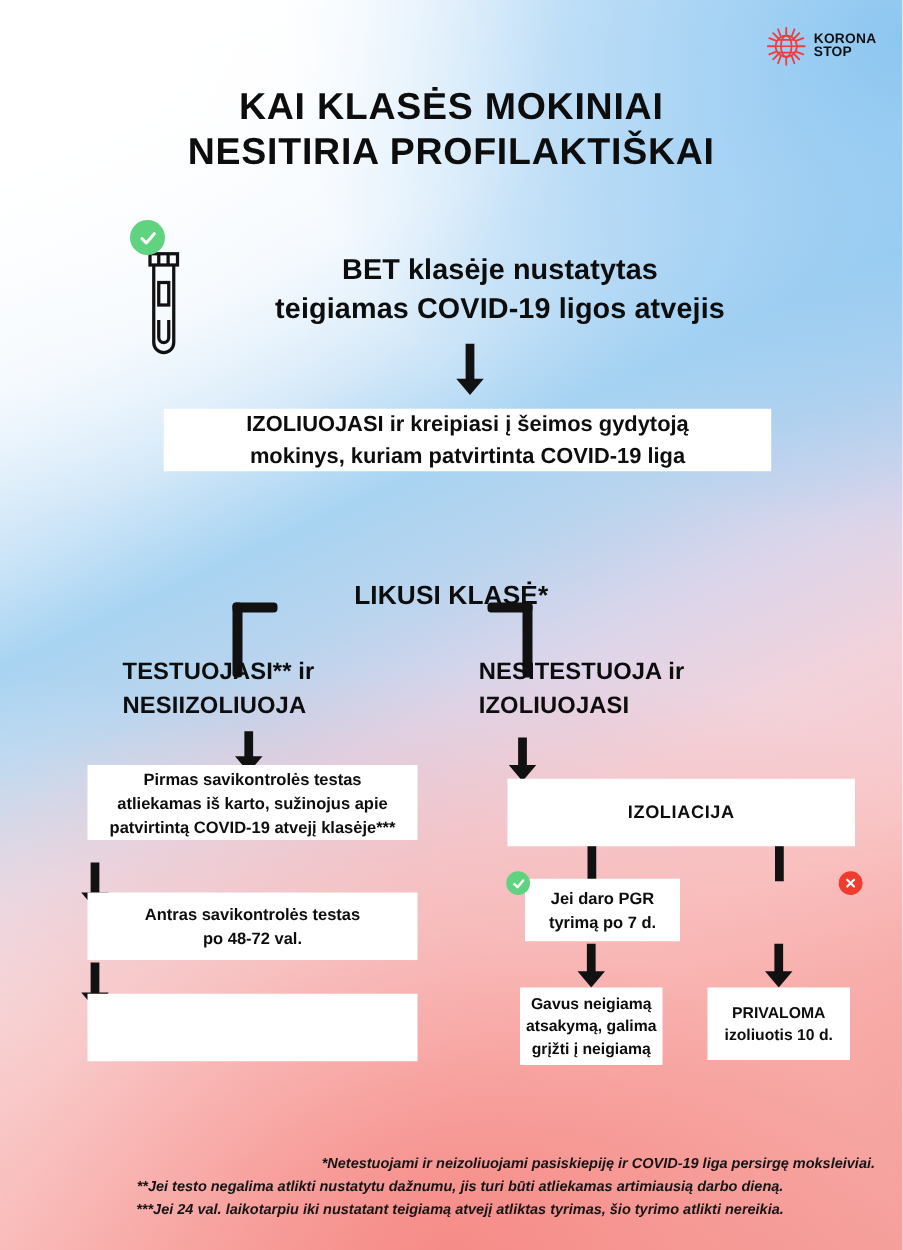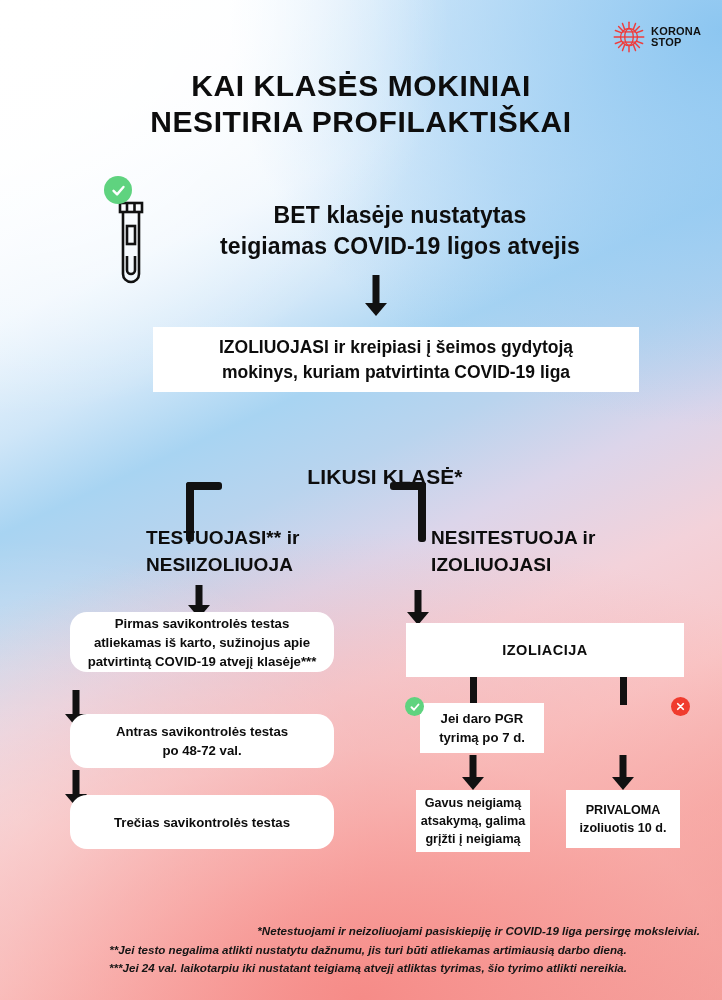--- a/index.html
+++ b/index.html
@@ -90,45 +90,45 @@
     border-right:11px solid transparent;border-top:13px solid #111;
   }
 
   .wbox{
     position:absolute;background:#ffffff;
     display:flex;align-items:center;justify-content:center;
     text-align:center;color:#0d0d0d;
   }
 
   .box-main{
-    left:131px;top:327px;width:486px;height:65px;
-    font-weight:bold;font-size:17.5px;line-height:25px;margin-left:22px;
+    left:131px;top:327px;width:486px;height:50px;
+    font-weight:bold;font-size:17.5px;line-height:25px;
   }
   .box-main span{display:block;}
 
   .bracket{position:absolute;left:186px;top:482px;width:240px;height:60px;}
   .bracket .barl,.bracket .barr{position:absolute;top:0;height:8px;background:#111;border-radius:3px;}
   .bracket .barl{left:0;width:36px;}
   .bracket .barr{right:0;width:36px;}
   .bracket .legl,.bracket .legr{position:absolute;top:0;width:8px;height:60px;background:#111;border-radius:3px;}
   .bracket .legl{left:0;}
   .bracket .legr{right:0;}
 
   .branch-label{
     position:absolute;
     font-weight:bold;font-size:19px;line-height:27px;
     color:#0d0d0d;letter-spacing:.1px;
   }
-  .branch-label span{display:block;margin-left:48px;}
+  .branch-label span{display:block;}
   .bl-left{left:98px;top:524px;width:250px;text-align:left;}
   .bl-right{left:383px;top:524px;width:260px;text-align:left;}
 
   .lbox{
     font-weight:bold;font-size:13.2px;line-height:19px;
-    left:70px;width:264px;border-radius:17px;
+    left:70px;width:264px;
   }
   .lbox span{display:block;}
   .lbox1{top:612px;height:60px;}
   .lbox2{top:714px;height:54px;}
   .lbox3{top:795px;height:54px;}
 
   .rbox-izo{
     left:406px;top:623px;width:278px;height:54px;
     font-weight:bold;font-size:14.5px;letter-spacing:.5px;
   }
@@ -282,21 +282,20 @@
       </div>
     </div>
     <div class="wbox lbox lbox2">
       <div>
         <span>Antras savikontrolės testas</span>
         <span>po 48-72 val.</span>
       </div>
     </div>
     <div class="wbox lbox lbox3">
       <div>
-        <span>Trečias savikontrolės testas</span>
       </div>
     </div>
 
     <div class="arrow-down" style="left:400px;top:590px;width:36px;height:36px;">
       <div class="shaft" style="top:0;width:7px;height:24px;"></div>
       <div class="head" style="top:22px;"></div>
     </div>
 
     <div class="wbox rbox-izo">
       <span>IZOLIACIJA</span>

